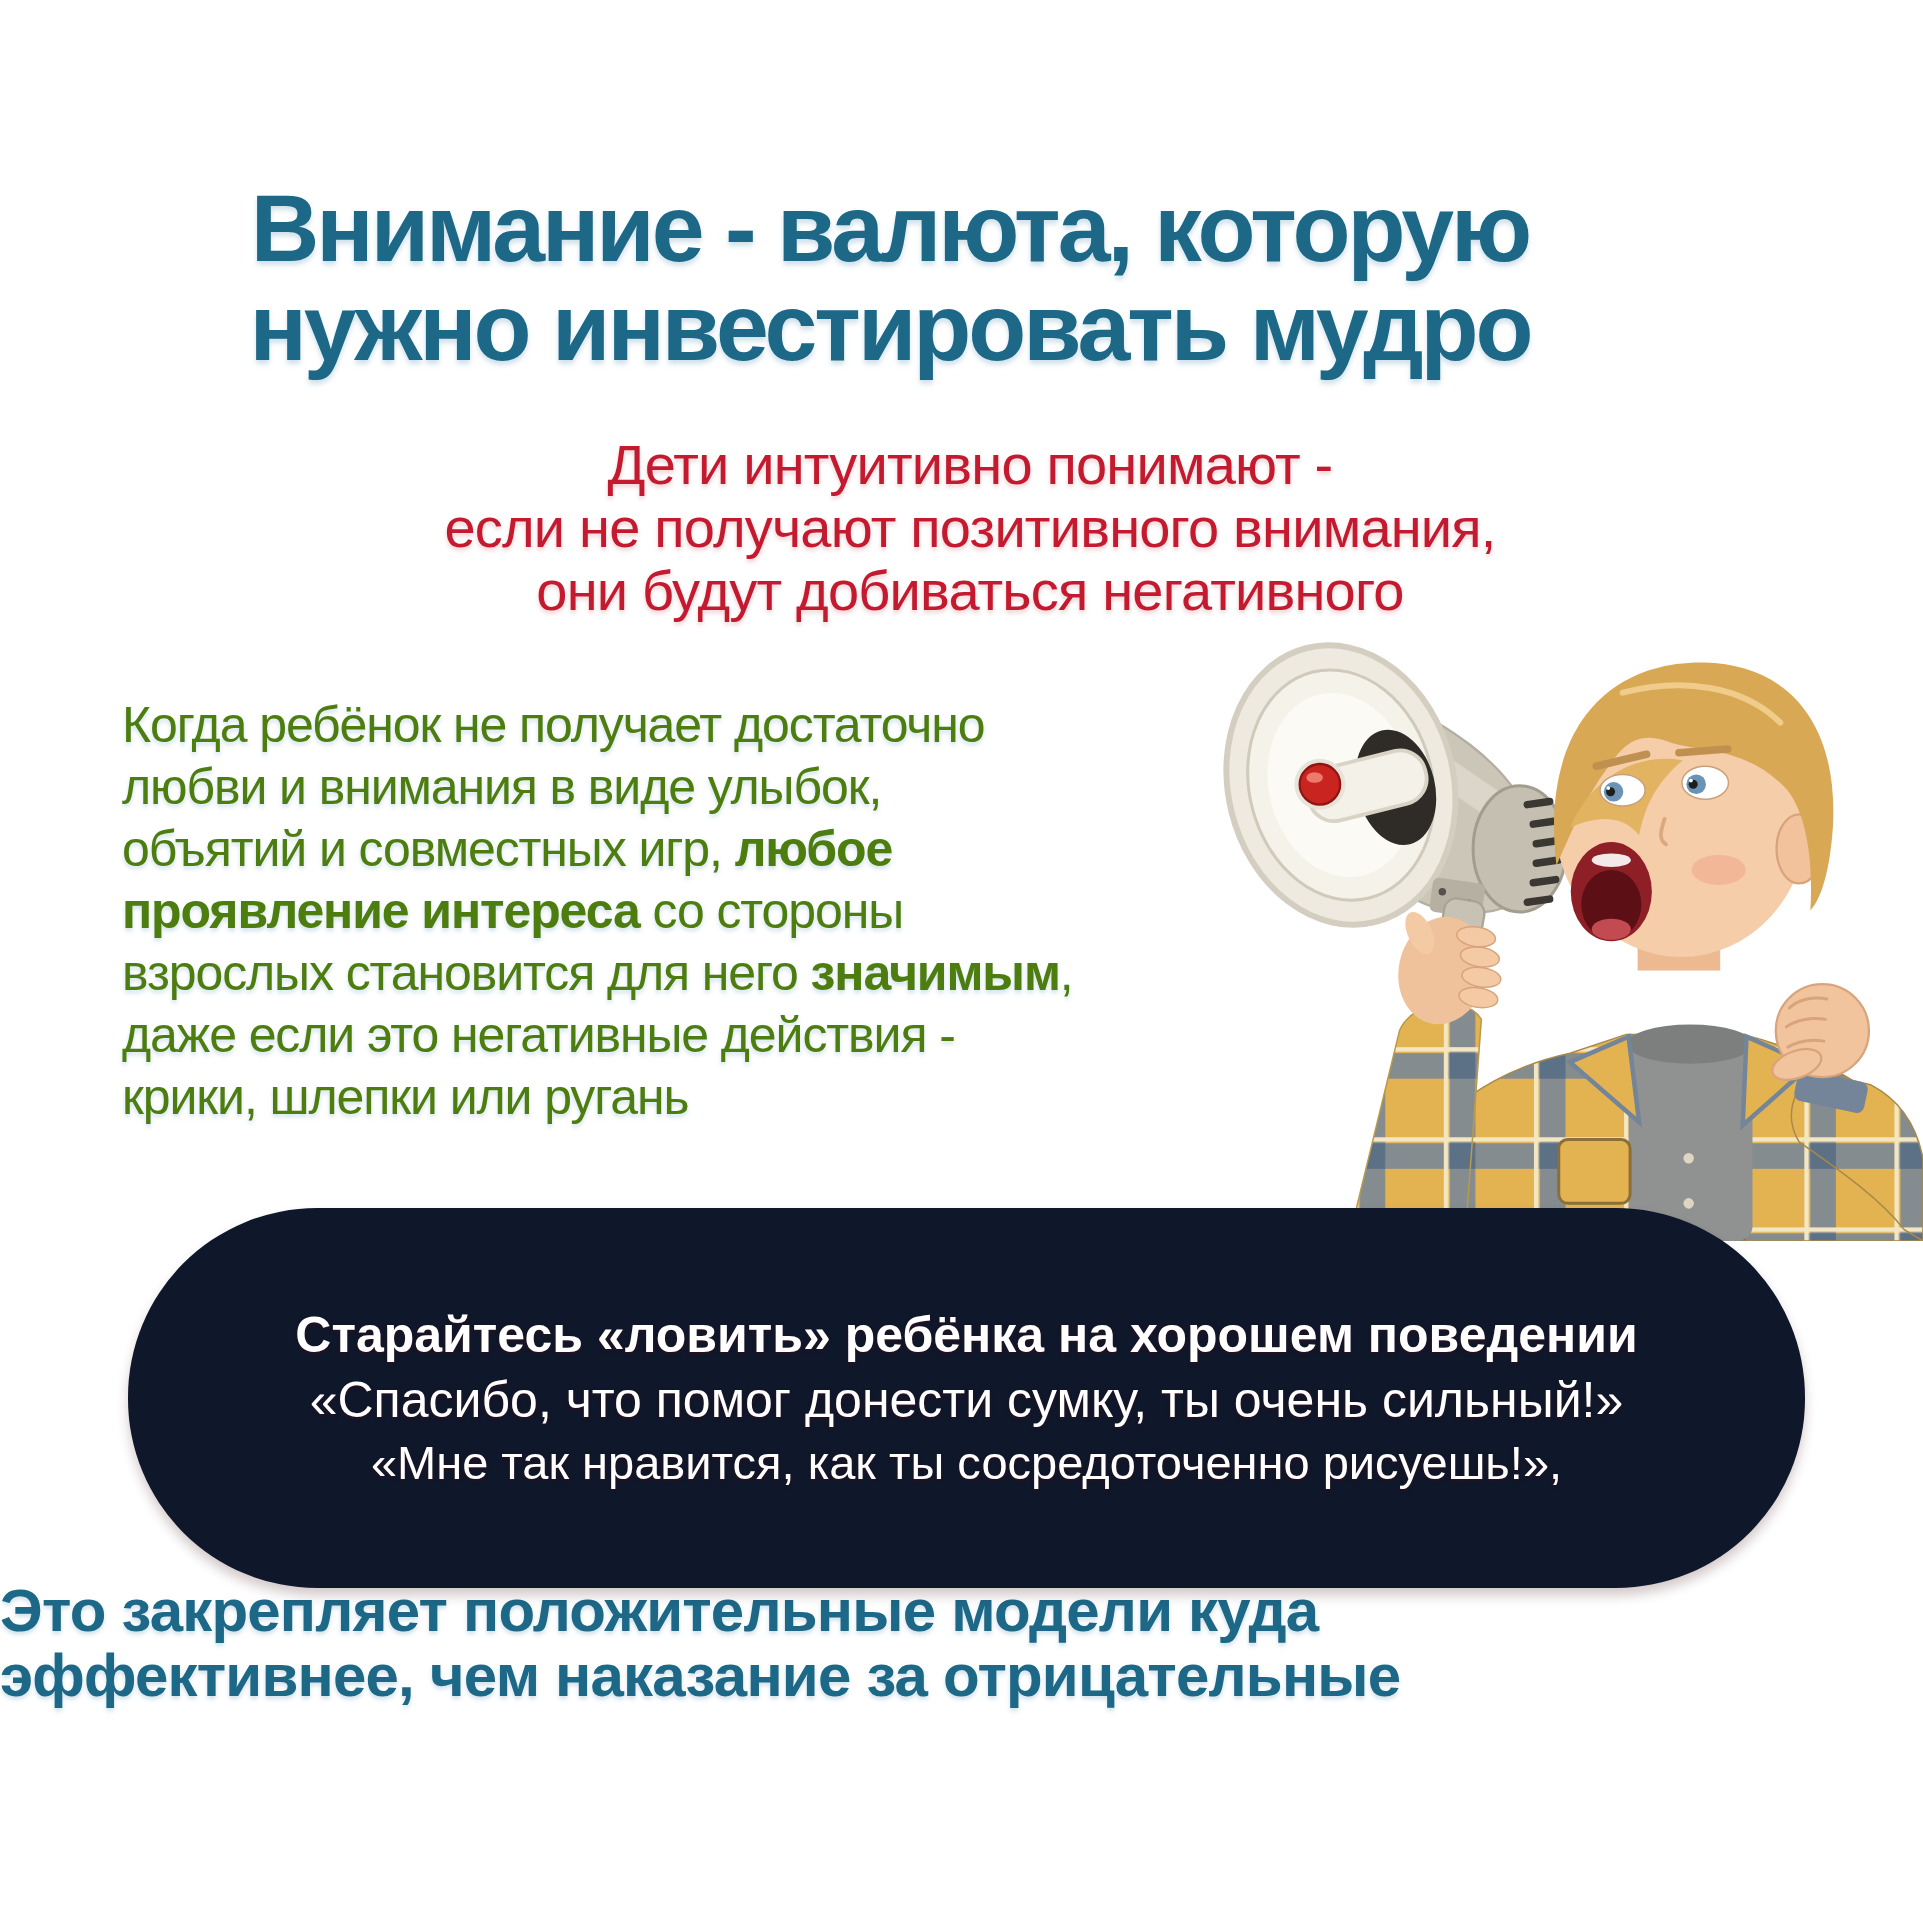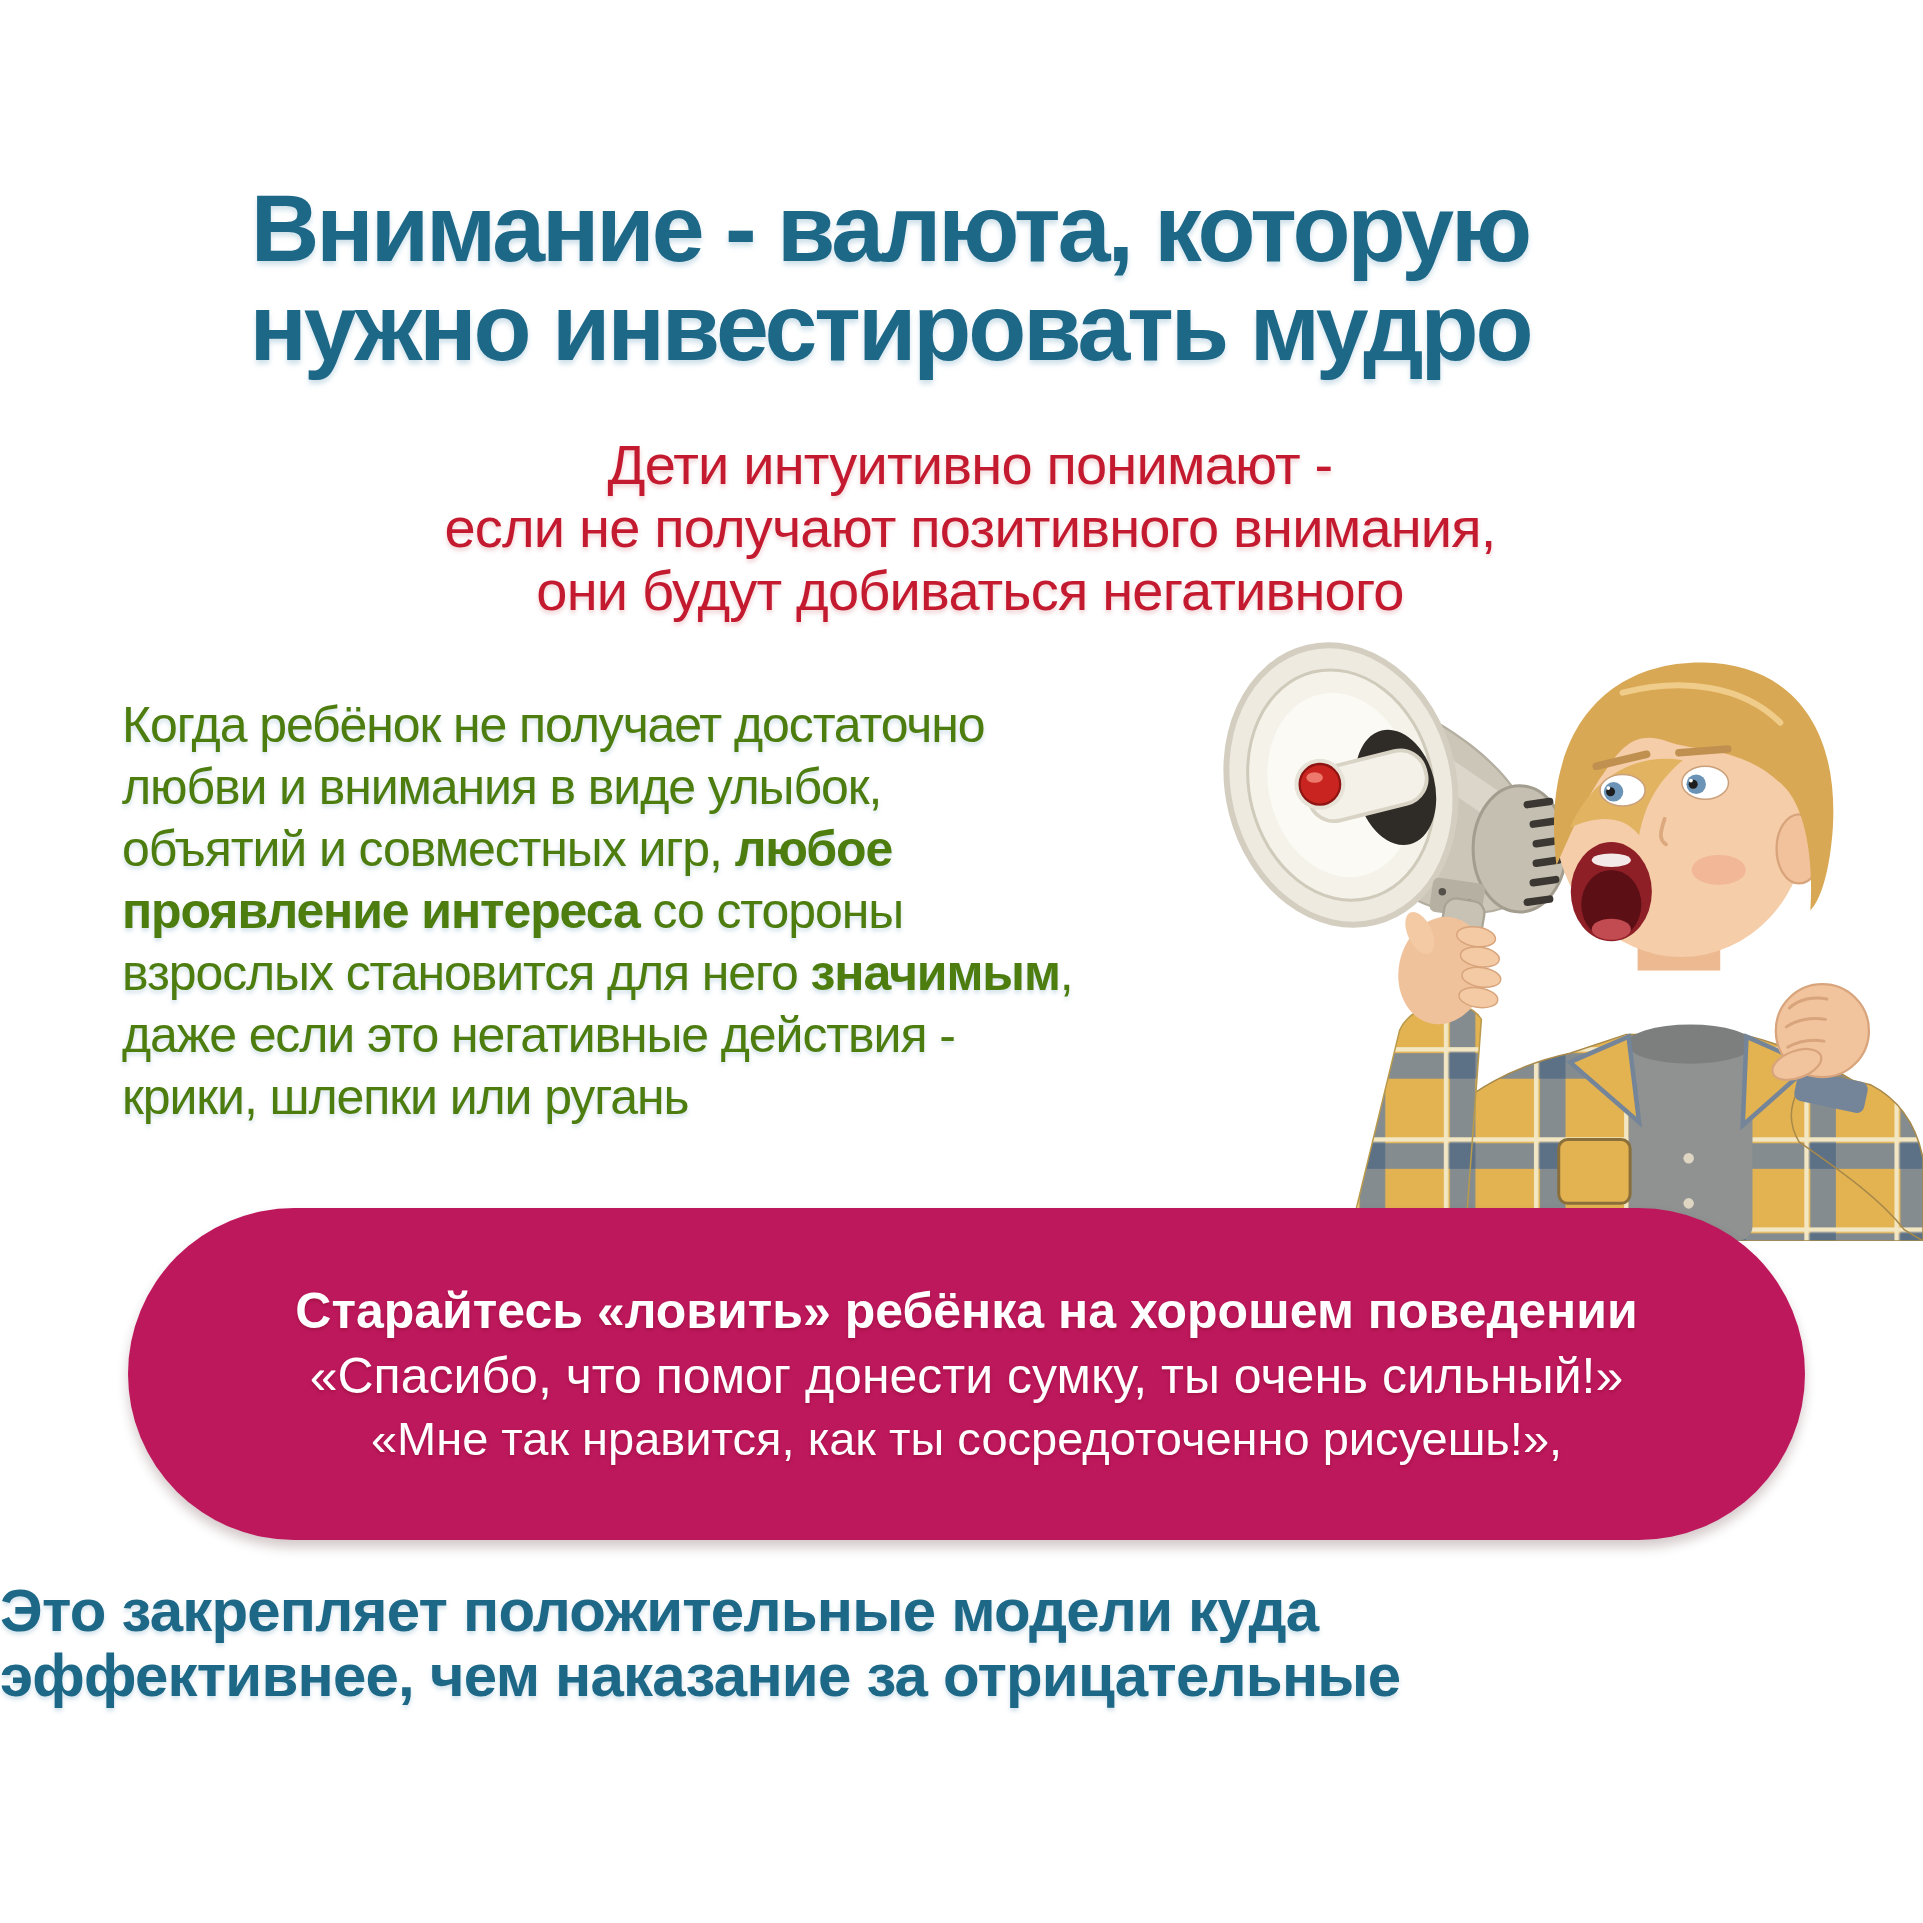--- a/index.html
+++ b/index.html
@@ -24,22 +24,22 @@
   }
   .body-text{
     position:absolute;top:694px;left:122px;width:1142px;
     color:#4d7c0f;font-size:50px;line-height:62px;letter-spacing:-1.1px;
     text-shadow:0 3px 4.5px rgba(120,170,195,.35);
   }
   .photo{
     position:absolute;left:1217px;top:640px;width:706px;height:601px;z-index:1;
   }
   .red-box{
-    position:absolute;left:128px;top:1208px;width:1677px;height:332px;
-    background:#be185d;border-radius:189px;z-index:2;
+    position:absolute;left:128px;top:1208px;width:1677px;height:380px;
+    background:#0f172a;border-radius:189px;z-index:2;
     box-shadow:0 7.5px 12px rgba(60,10,15,.22);
   }
   .callout-text{
     position:absolute;left:0;top:0;width:100%;height:100%;
     display:flex;flex-direction:column;justify-content:center;align-items:center;
     color:#ffffff;text-align:center;
     text-shadow:0 2.3px 3.8px rgba(100,0,10,.3);
   }
   .callout-text > div{white-space:nowrap;font-size:47px;line-height:60px;}
   .callout-text > div:nth-child(1),

